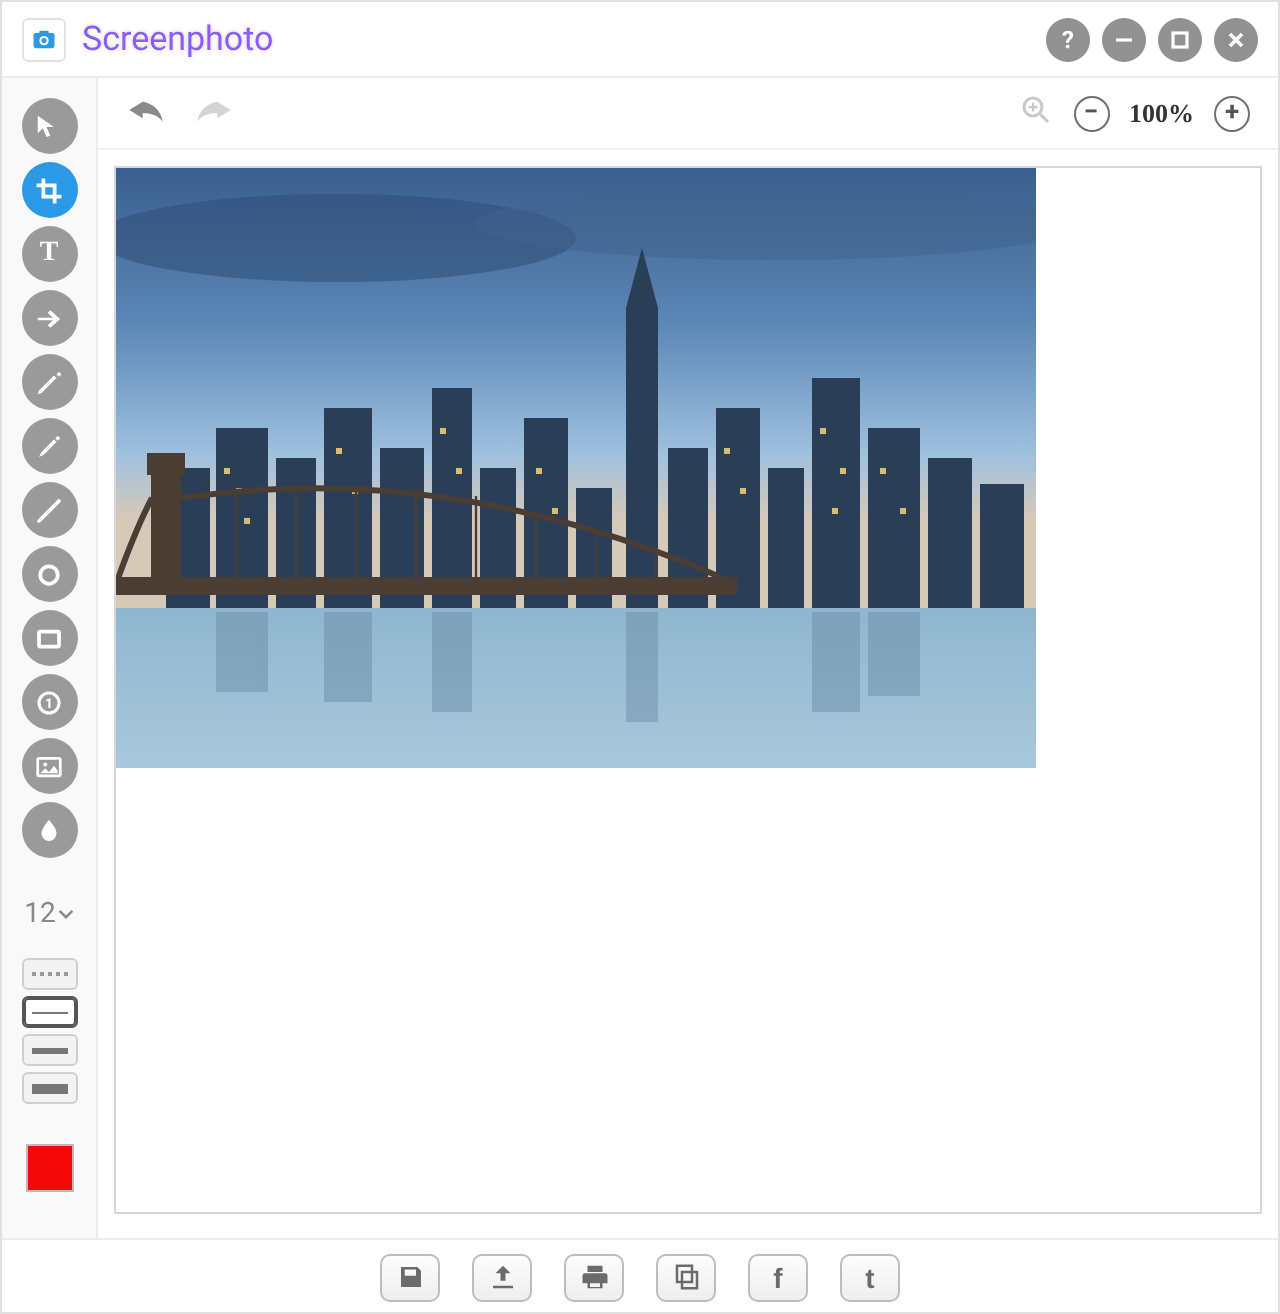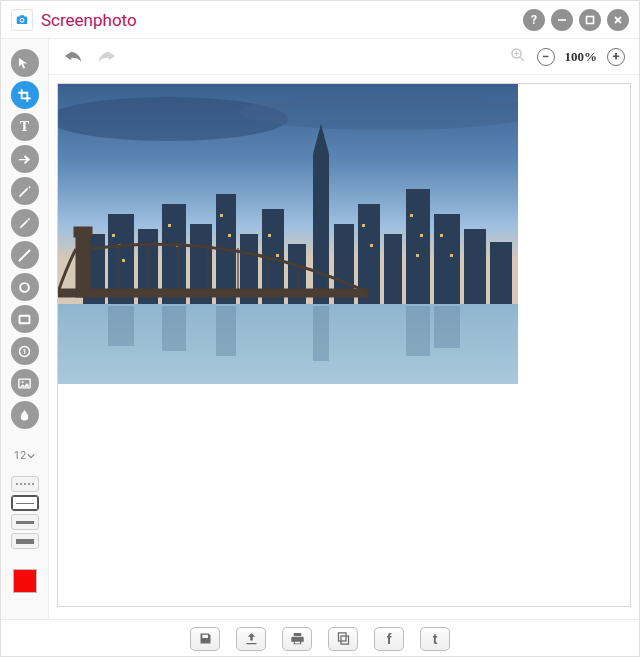--- a/index.html
+++ b/index.html
@@ -25,21 +25,21 @@
     width: 22px; height: 22px;
     margin-right: 8px;
     background: #fff;
     border: 1px solid #e3e3e3;
     border-radius: 3px;
     display:flex; align-items:center; justify-content:center;
   }
   .app-logo svg { width:14px; height:14px; }
   .titlebar-title {
     font-size: 17px;
-    color: #be185d;
+    color: #8b5cf6;
     text-shadow: 0 1px 0 #fff, 0 0 2px #ccc;
     font-weight: 400;
     flex: 0 0 auto;
   }
   .titlebar-spacer { flex: 1; }
   .win-btn {
     width: 22px; height: 22px;
     border-radius: 50%;
     background: #919191;
     color: #fff;
@@ -71,21 +71,21 @@
     background: #9a9a9a;
     margin-bottom: 4px;
     display:flex; align-items:center; justify-content:center;
     cursor:pointer;
   }
   .tool.active { background: #2b99e6; }
   .tool svg { width:15px; height:15px; fill:#fff; }
   .tool-text { color:#fff; font-size:14px; font-weight:bold; font-family: Georgia, serif;}
   .sidebar-sep { height: 12px; }
   .size-select {
-    font-size: 11px; color:#888;
+    font-size: 14px; color:#888;
     display:flex; align-items:center; gap:1px;
     cursor:pointer;
     margin-top:4px;
   }
   .stroke-options { margin-top:14px; display:flex; flex-direction:column; gap:3px; align-items:center;}
   .stroke-opt {
     width:28px; height:16px; border:1px solid #cfcfcf; border-radius:3px;
     display:flex; align-items:center; justify-content:center; cursor:pointer;
     background:#fff;
   }

